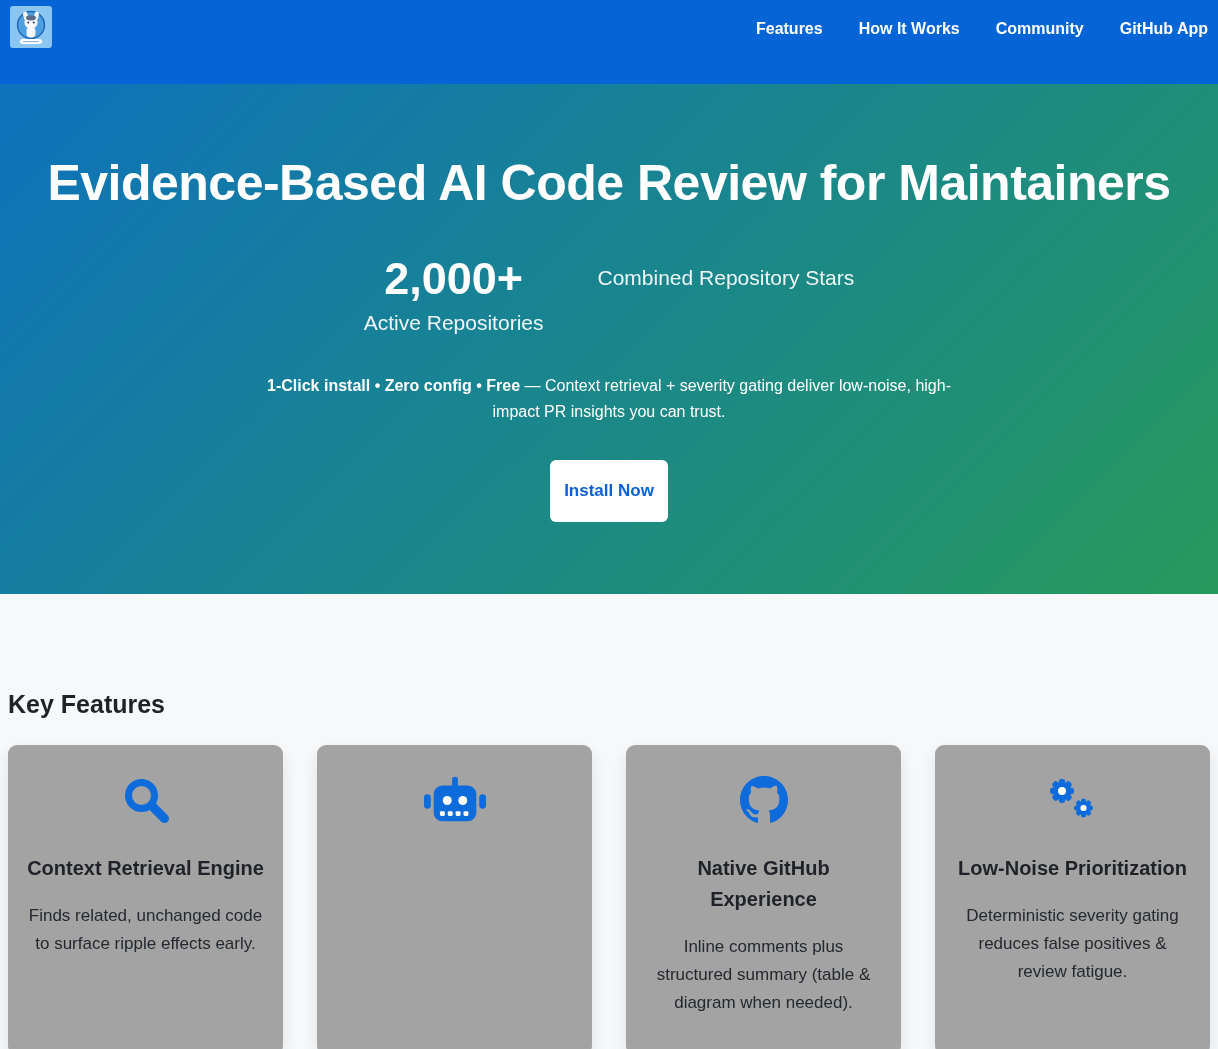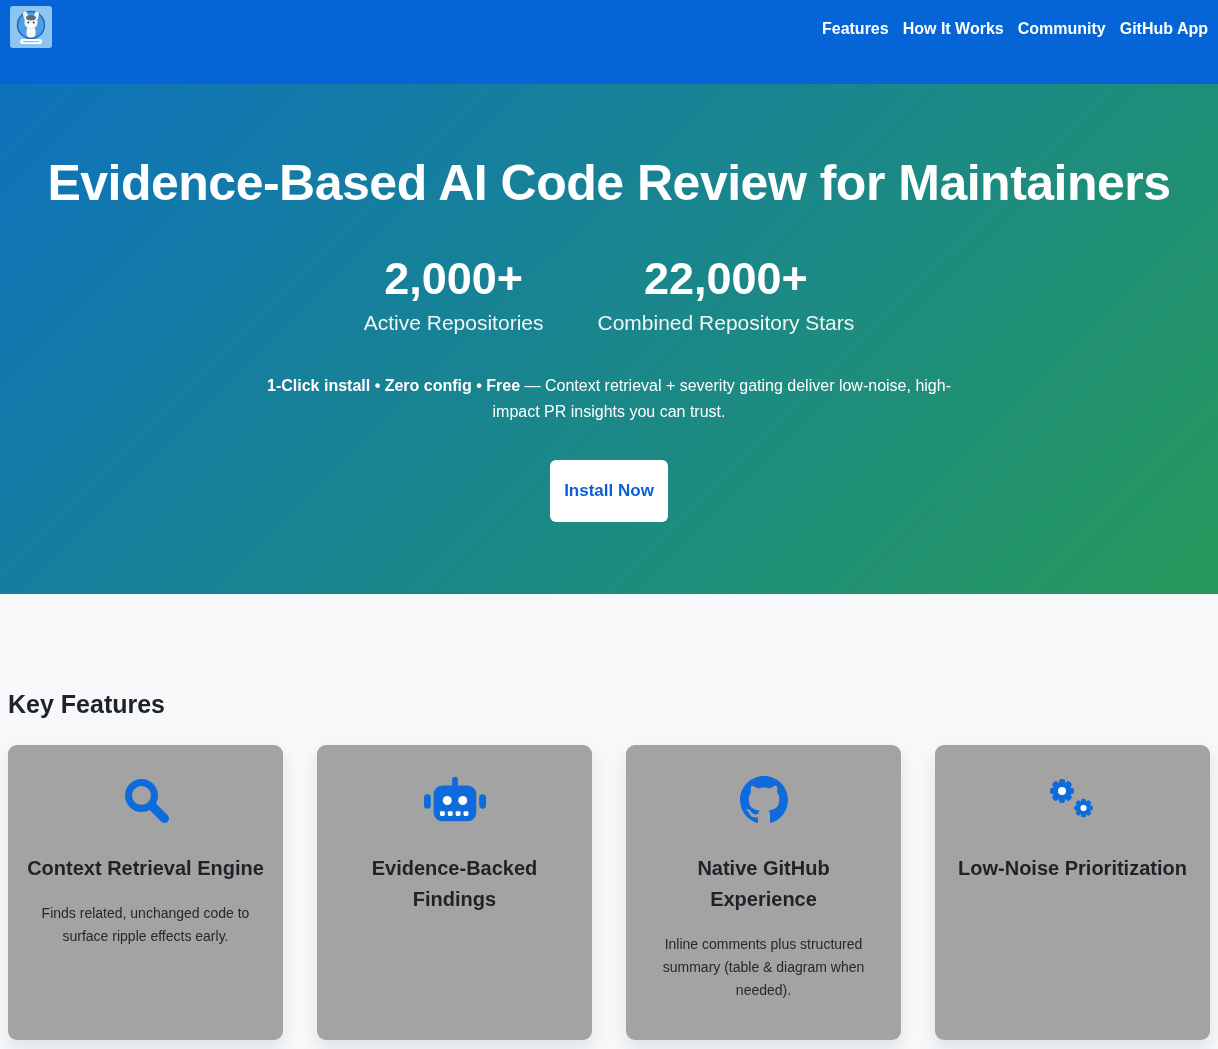--- a/index.html
+++ b/index.html
@@ -20,21 +20,21 @@
     align-items: flex-start;
     padding: 6px 10px;
   }
   .logo-box {
     width: 42px; height: 42px;
     display: block;
     cursor: pointer;
   }
   .nav-links {
     display: flex;
-    gap: 14px;
+    gap: 36px;
     padding-top: 14px;
   }
   .nav-links a {
     color: #ffffff;
     font-weight: 700;
     font-size: 16px;
     text-decoration: none;
     cursor: pointer;
   }
 
@@ -119,21 +119,21 @@
     margin: 4px 0 28px;
   }
   .card h3 {
     font-size: 20px;
     font-weight: 700;
     color: #1f2328;
     line-height: 1.55;
     margin: 0 0 18px;
   }
   .card p {
-    font-size: 14px;
+    font-size: 17px;
     line-height: 1.65;
     margin: 0;
     color: #24292f;
   }
 </style>
 </head>
 <body>
 
 <div class="nav">
   <span class="logo-box">
@@ -162,21 +162,20 @@
 
 <div class="hero">
   <h1>Evidence-Based AI Code Review for Maintainers</h1>
 
   <div class="stats">
     <div class="stat">
       <div class="stat-value">2,000+</div>
       <div class="stat-label">Active Repositories</div>
     </div>
     <div class="stat">
-      <div class="stat-value">22,000+</div>
       <div class="stat-label">Combined Repository Stars</div>
     </div>
   </div>
 
   <p class="tagline"><b>1-Click install</b><b> • </b><b>Zero config</b><b> • </b><b>Free</b><span> — </span><span>Context retrieval + severity gating deliver low-noise, high-impact PR insights you can trust.</span></p>
 
   <button class="cta-button">Install Now</button>
 </div>
 
 <div class="features">
@@ -205,21 +204,20 @@
             <rect x="10" y="9" width="44" height="37" rx="9"></rect>
           </g>
           <circle cx="24" cy="24.5" r="4.6" fill="#ffffff"></circle>
           <circle cx="40" cy="24.5" r="4.6" fill="#ffffff"></circle>
           <rect x="16.5" y="35.5" width="5" height="5" rx="1.2" fill="#ffffff"></rect>
           <rect x="24.6" y="35.5" width="5" height="5" rx="1.2" fill="#ffffff"></rect>
           <rect x="32.7" y="35.5" width="5" height="5" rx="1.2" fill="#ffffff"></rect>
           <rect x="40.8" y="35.5" width="5" height="5" rx="1.2" fill="#ffffff"></rect>
         </svg>
       </div>
-      <h3>Evidence-Backed Findings</h3>
     </div>
 
     <div class="card">
       <div class="card-icon">
         <svg width="48" height="48" viewBox="0 0 24 24">
           <path fill="#0d6bdb" d="M12 0C5.37 0 0 5.37 0 12c0 5.31 3.435 9.795 8.205 11.385.6.105.825-.255.825-.57 0-.285-.015-1.23-.015-2.235-3.015.555-3.795-.735-4.035-1.41-.135-.345-.72-1.41-1.23-1.695-.42-.225-1.02-.78-.015-.795.945-.015 1.62.87 1.845 1.23 1.08 1.815 2.805 1.305 3.495.99.105-.78.42-1.305.765-1.605-2.67-.3-5.46-1.335-5.46-5.925 0-1.305.465-2.385 1.23-3.225-.12-.3-.54-1.53.12-3.18 0 0 1.005-.315 3.3 1.23.96-.27 1.98-.405 3-.405s2.04.135 3 .405c2.295-1.56 3.3-1.23 3.3-1.23.66 1.65.24 2.88.12 3.18.765.84 1.23 1.905 1.23 3.225 0 4.605-2.805 5.625-5.475 5.925.435.375.81 1.095.81 2.22 0 1.605-.015 2.895-.015 3.3 0 .315.225.69.825.57A12.02 12.02 0 0 0 24 12c0-6.63-5.37-12-12-12z"></path>
         </svg>
       </div>
       <h3>Native GitHub Experience</h3>
       <p>Inline comments plus structured summary (table &amp; diagram when needed).</p>
@@ -244,16 +242,17 @@
               <rect x="-3.2" y="-12" width="6.4" height="24" rx="2.4" transform="rotate(45)"></rect>
               <rect x="-3.2" y="-12" width="6.4" height="24" rx="2.4" transform="rotate(90)"></rect>
               <rect x="-3.2" y="-12" width="6.4" height="24" rx="2.4" transform="rotate(135)"></rect>
               <circle r="8.8"></circle>
             </g>
             <circle r="4" fill="#ffffff"></circle>
           </g>
         </svg>
       </div>
       <h3>Low-Noise Prioritization</h3>
+      <p>Deterministic severity gating reduces false positives &amp; review fatigue.</p>
     </div>
 
   </div>
 </div>
 
 </body></html>

